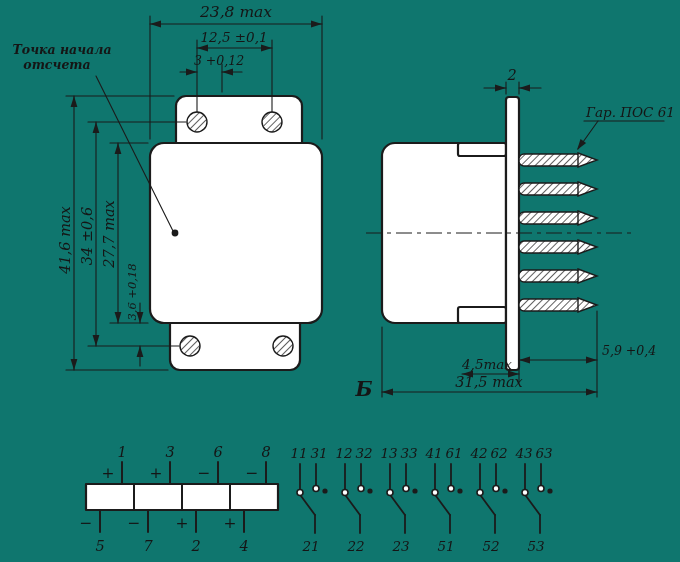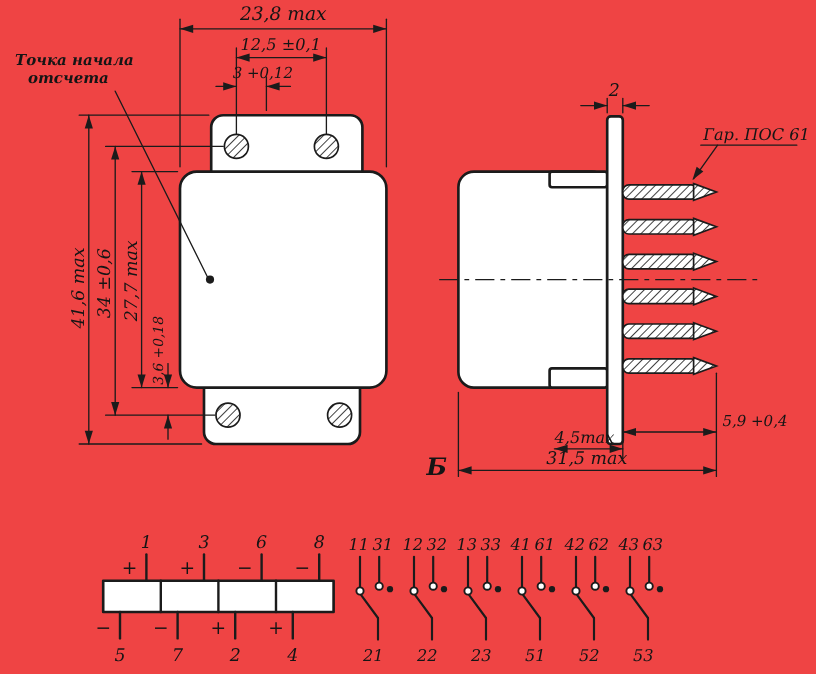--- a/index.html
+++ b/index.html
@@ -1,16 +1,16 @@
 <!DOCTYPE html>
 <html><head>
 <meta charset="utf-8">
 <style>
   html,body{margin:0;padding:0;background:#ffffff;}
-  .sheet{width:680px;height:562px;background:#ef4444;position:relative;overflow:hidden;}
+  .sheet{width:680px;height:562px;background:#0f766e;position:relative;overflow:hidden;}
   svg{display:block;}
   .o{fill:#ffffff;stroke:#1b1b1b;stroke-width:2.2;stroke-linejoin:round;}
   .w1{stroke:#1b1b1b;stroke-width:1.1;fill:none;stroke-linecap:round;}
   .w2{stroke:#1b1b1b;stroke-width:2;fill:none;stroke-linecap:round;}
   .w18{stroke:#1b1b1b;stroke-width:1.8;fill:none;stroke-linecap:round;}
   .cline{stroke:#1b1b1b;stroke-width:1;fill:none;stroke-dasharray:16 5 4 5;}
   .solder{fill:url(#hatch);stroke:#1b1b1b;stroke-width:1.4;}
   .dotf{fill:#1b1b1b;stroke:none;}
   .oc{fill:#ffffff;stroke:#1b1b1b;stroke-width:1.6;}
   text{font-family:"DejaVu Serif",serif;font-style:italic;fill:#151515;}

